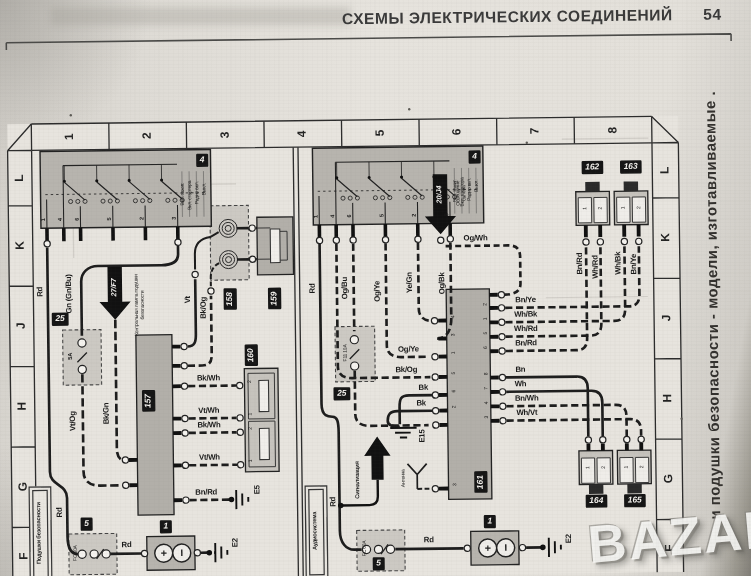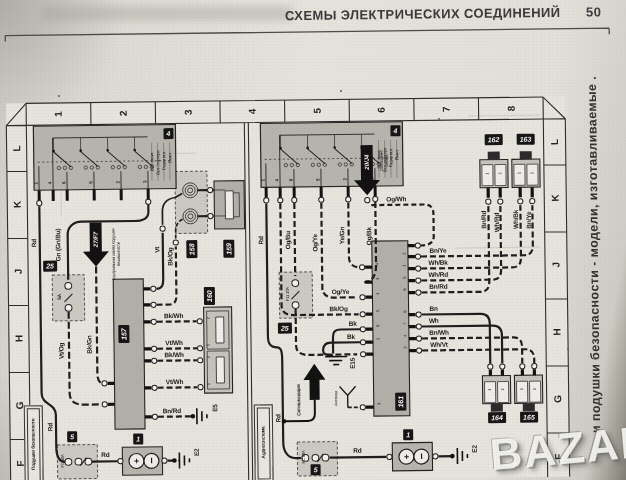--- a/index.html
+++ b/index.html
@@ -39,21 +39,21 @@
 </head>
 <body>
 
 <div class="page">
   <div class="ghost" style="left:42px;top:6px;width:250px;height:15px"></div>
   <div class="ghost" style="left:70px;top:130px;width:170px;height:90px;opacity:.35"></div>
 
   <div class="tilt">
 
     <div class="hdr" style="left:288px;top:8px">СХЕМЫ ЭЛЕКТРИЧЕСКИХ СОЕДИНЕНИЙ</div>
-    <div class="hdr" style="left:589px;top:8px">50</div>
+    <div class="hdr" style="left:589px;top:8px">54</div>
 
     <svg width="626" height="480" viewBox="0 0 626 480">
       <defs>
         <g id="sw">
           <rect x="0" y="0" width="142" height="64" fill="#b7b4ae" stroke="#222" stroke-width="1.2"></rect>
           <path d="M4,36 H138" stroke="#222" stroke-width=".7" stroke-dasharray="2 2.5" fill="none"></path>
           <path d="M19,12 H114" stroke="#222" stroke-width=".9" fill="none"></path>
           <path d="M5,64 V40 M19,64 V12 M33,64 V46 M60,64 V46 M87,64 V46 M114,64 V46" stroke="#222" stroke-width=".9" fill="none"></path>
           <path d="M37,41 L20,26 M64,41 L47,26 M91,41 L74,26 M118,41 L101,26" stroke="#222" stroke-width="1" fill="none"></path>
           <path d="M20,25 V12 M47,25 V12 M74,25 V12 M101,25 V12" stroke="#222" stroke-width=".7" fill="none"></path>

